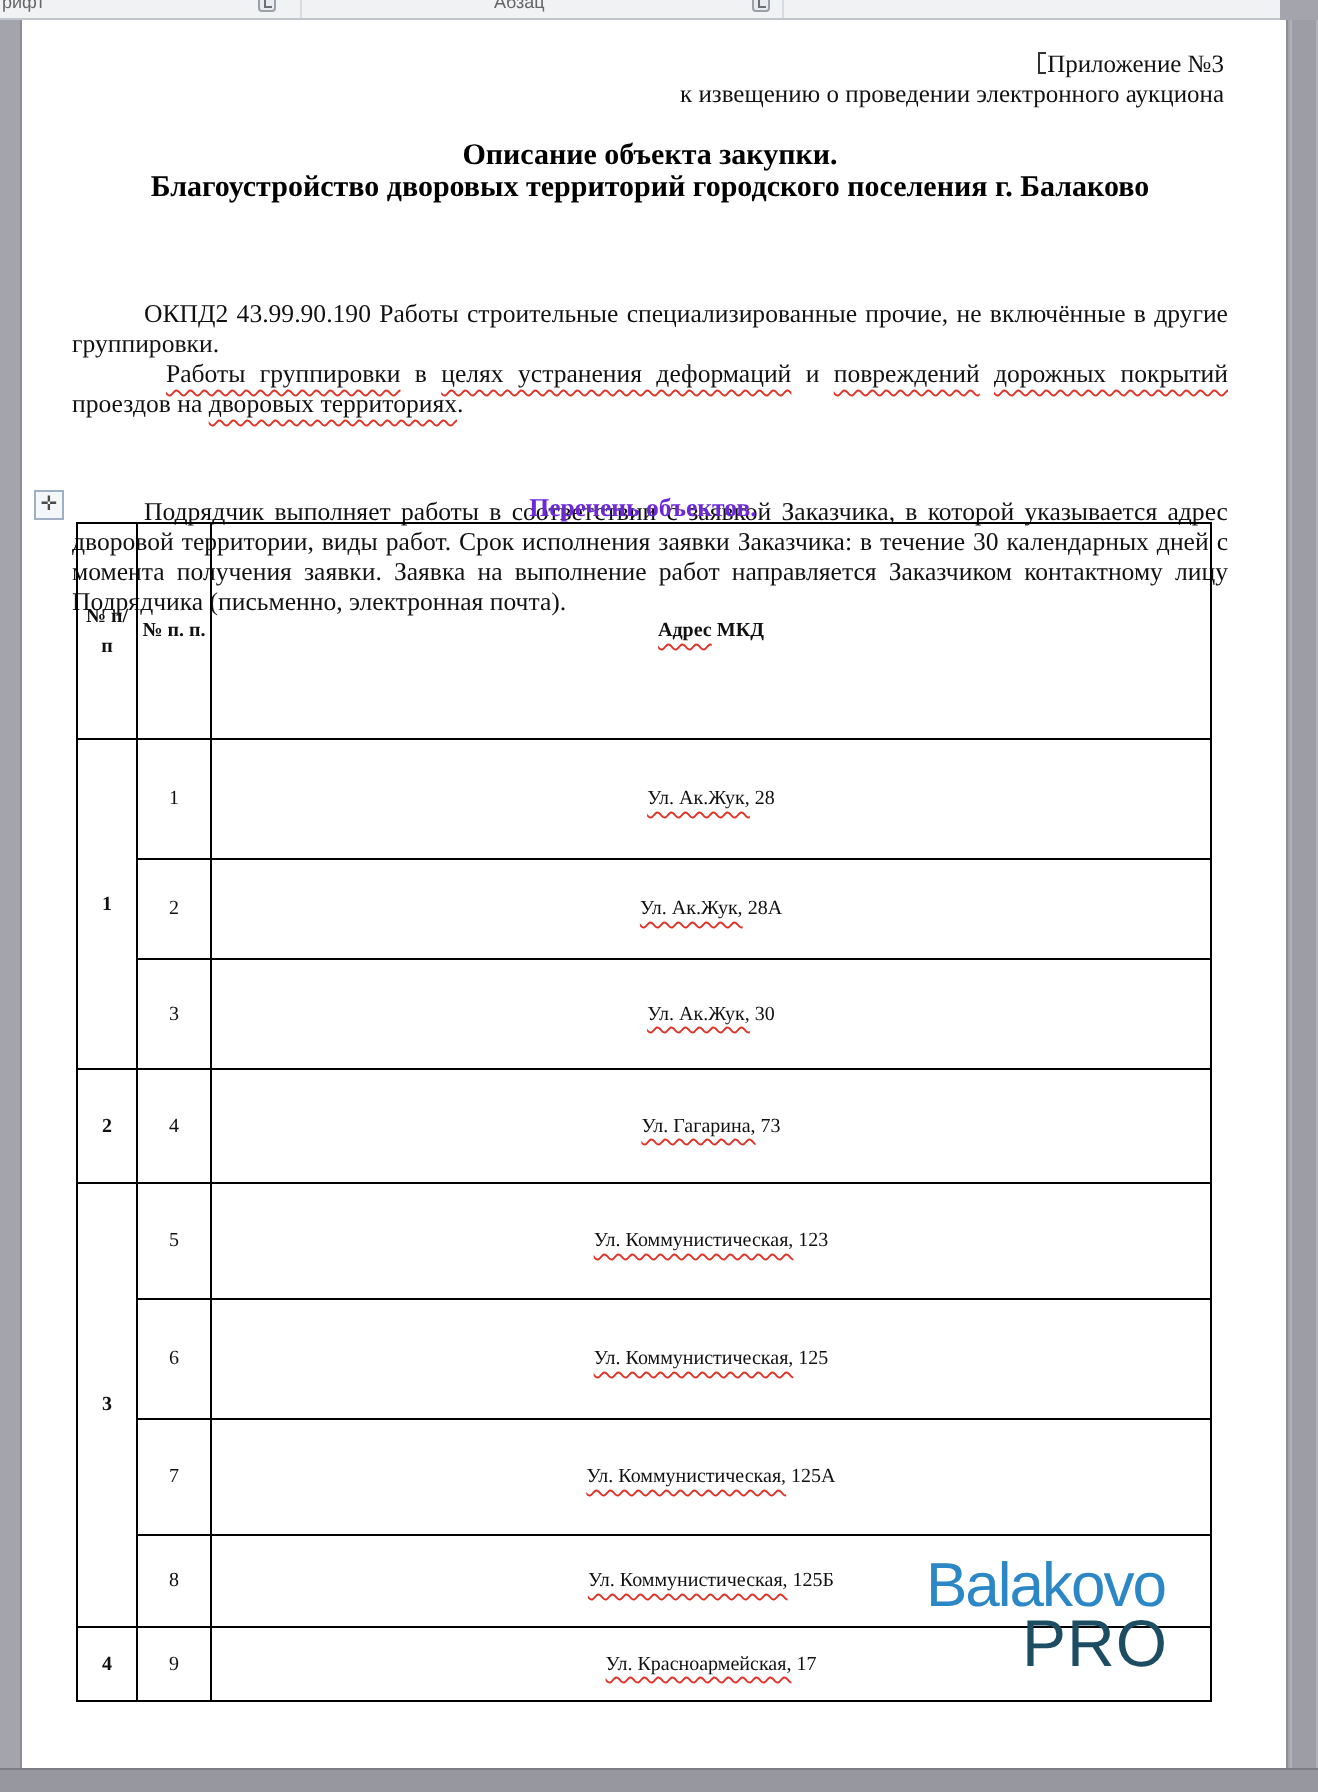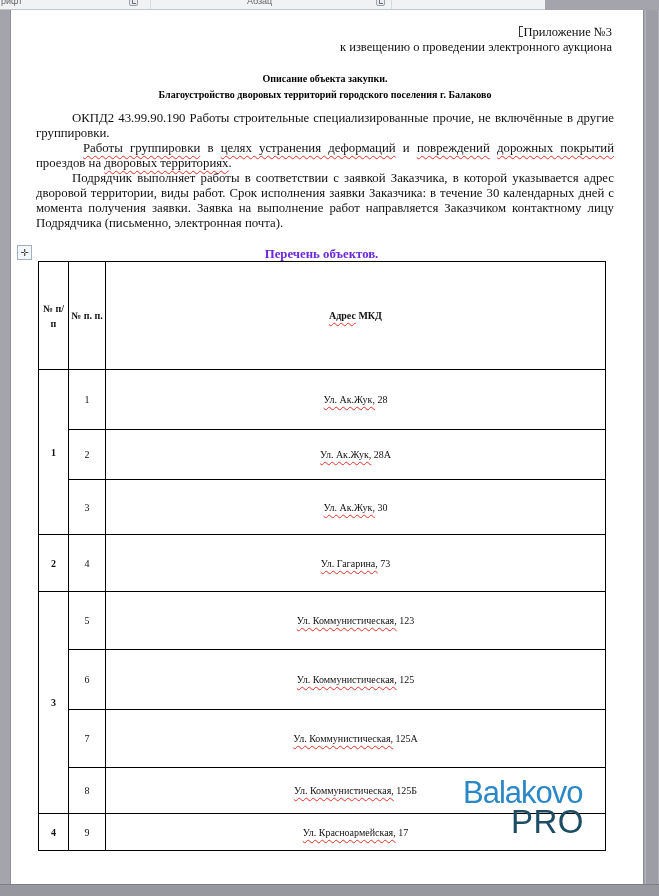--- a/index.html
+++ b/index.html
@@ -3,21 +3,21 @@
 <meta charset="utf-8">
 <style>
   html,body{margin:0;padding:0;}
   body{
     width:659px;height:896px;position:relative;overflow:hidden;
     background:#a4a4ac;
     font-family:"Liberation Serif", serif;
   }
   
   .ribbon{
-    position:absolute;left:0;top:0;width:545px;height:9px;
+    position:absolute;left:0;top:0;width:640px;height:9px;
     background:#f1f2f4;border-bottom:1px solid #c0c4cb;overflow:hidden;z-index:10;
   }
   .ribbon .grp-label{
     position:absolute;top:-4px;font:9px "Liberation Sans",sans-serif;color:#666;
   }
   .ribbon .sep{position:absolute;top:0;width:1px;height:9px;background:#d7dadf;}
   .launcher{
     position:absolute;top:-3px;width:9px;height:9px;
     border:1px solid #9aa0a8;border-radius:2px;background:#e9ebee;box-sizing:border-box;
   }
@@ -44,28 +44,28 @@
     position:absolute;top:15px;right:31px;text-align:right;
     font-size:12.5px;line-height:14.5px;color:#111;
   }
   .caret{
     display:inline-block;width:4px;height:11px;vertical-align:-1px;margin-right:1px;
     border-left:1.5px solid #333;border-top:1.5px solid #333;border-bottom:1.5px solid #333;
     box-sizing:border-box;
   }
   .doc-title{
     position:absolute;top:61px;left:25px;width:578px;text-align:center;
-    font-weight:bold;font-size:10px;line-height:15.5px;color:#000;
+    font-weight:bold;font-size:15px;line-height:15.5px;color:#000;
   }
   .bodytext{
     position:absolute;top:101px;left:25px;width:578px;
     font-size:12.8px;line-height:15px;color:#111;text-align:justify;
   }
   .bodytext p{margin:0;}
-  .bodytext p.i1{text-indent:36px;}
+  .bodytext p.i1{text-indent:36px;margin-top:39px;}
   .bodytext p.i2{text-indent:47px;}
   .sp{
     text-decoration:underline wavy #e03126;
     text-decoration-thickness:1px;text-underline-offset:2.5px;
   }
   .tbl-caption{
     position:absolute;top:237px;left:27px;width:567px;text-align:center;
     font-weight:bold;font-size:12.8px;color:#6d28d9;
   }
   .move-handle{

